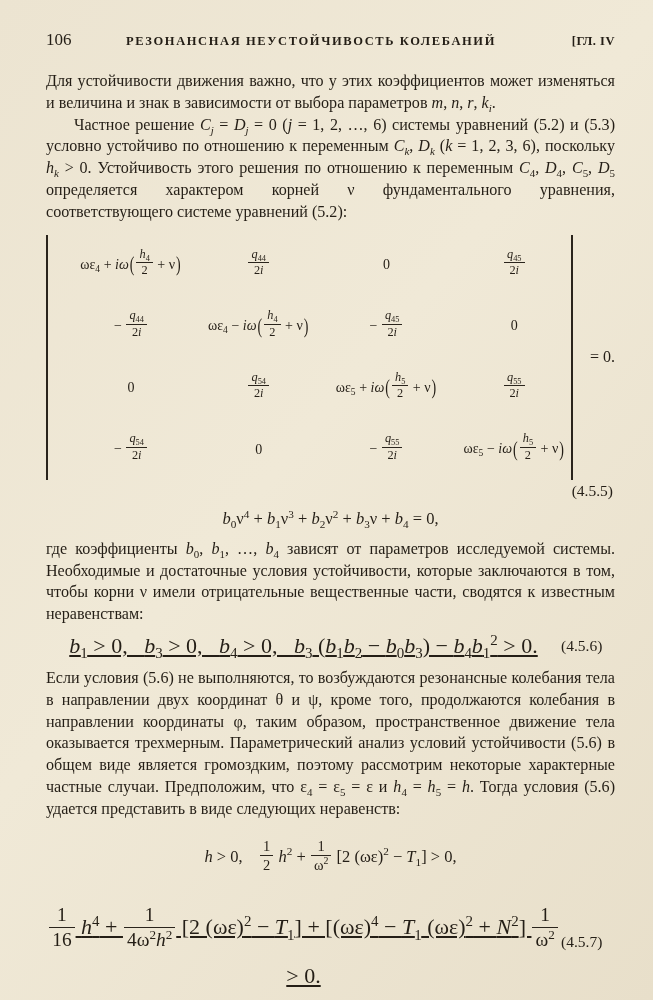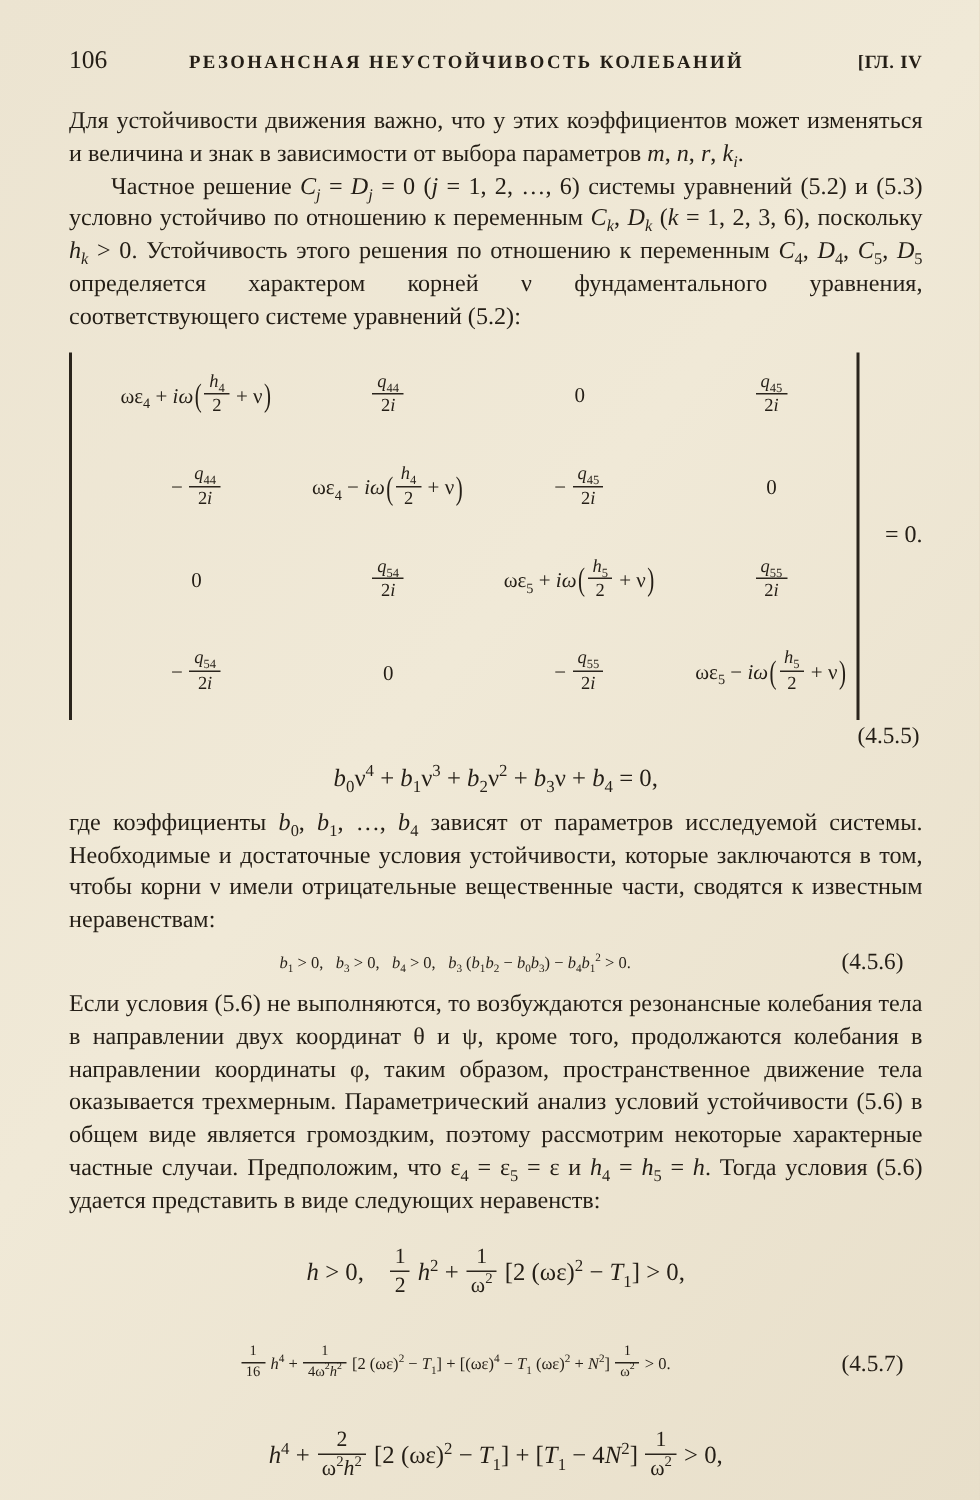--- a/index.html
+++ b/index.html
@@ -34,21 +34,21 @@
 
   .det-outer{display:flex;align-items:center;margin:12px 0 2px 0;}
   .det{flex:1;border-left:2px solid #2a241c;border-right:2px solid #2a241c;padding:4px 6px;}
   .det-grid{display:grid;grid-template-columns:1.8fr .95fr 1.8fr .95fr;row-gap:9px;align-items:center;font-size:14px;}
   .dc{text-align:center;white-space:nowrap;}
   .det-eq{width:42px;text-align:right;font-size:16px;}
   .eq-label-row{text-align:right;font-size:15.5px;margin:0 2px 8px 0;}
 
   .eq-center{text-align:center;font-size:16.5px;margin:9px 0;}
   .eqrow{display:flex;align-items:center;margin:8px 0;}
-  .eqrow .mid{flex:1;text-align:center;font-size:11px;}
+  .eqrow .mid{flex:1;text-align:center;font-size:22px;text-decoration:underline;}
   .eqrow .lbl{width:54px;text-align:left;font-size:15.5px;}
 </style>
 </head>
 <body>
 
 <div class="page">
 
   <div class="header">
     <span class="pnum">106</span>
     <span class="rtitle">РЕЗОНАНСНАЯ НЕУСТОЙЧИВОСТЬ КОЛЕБАНИЙ</span>

